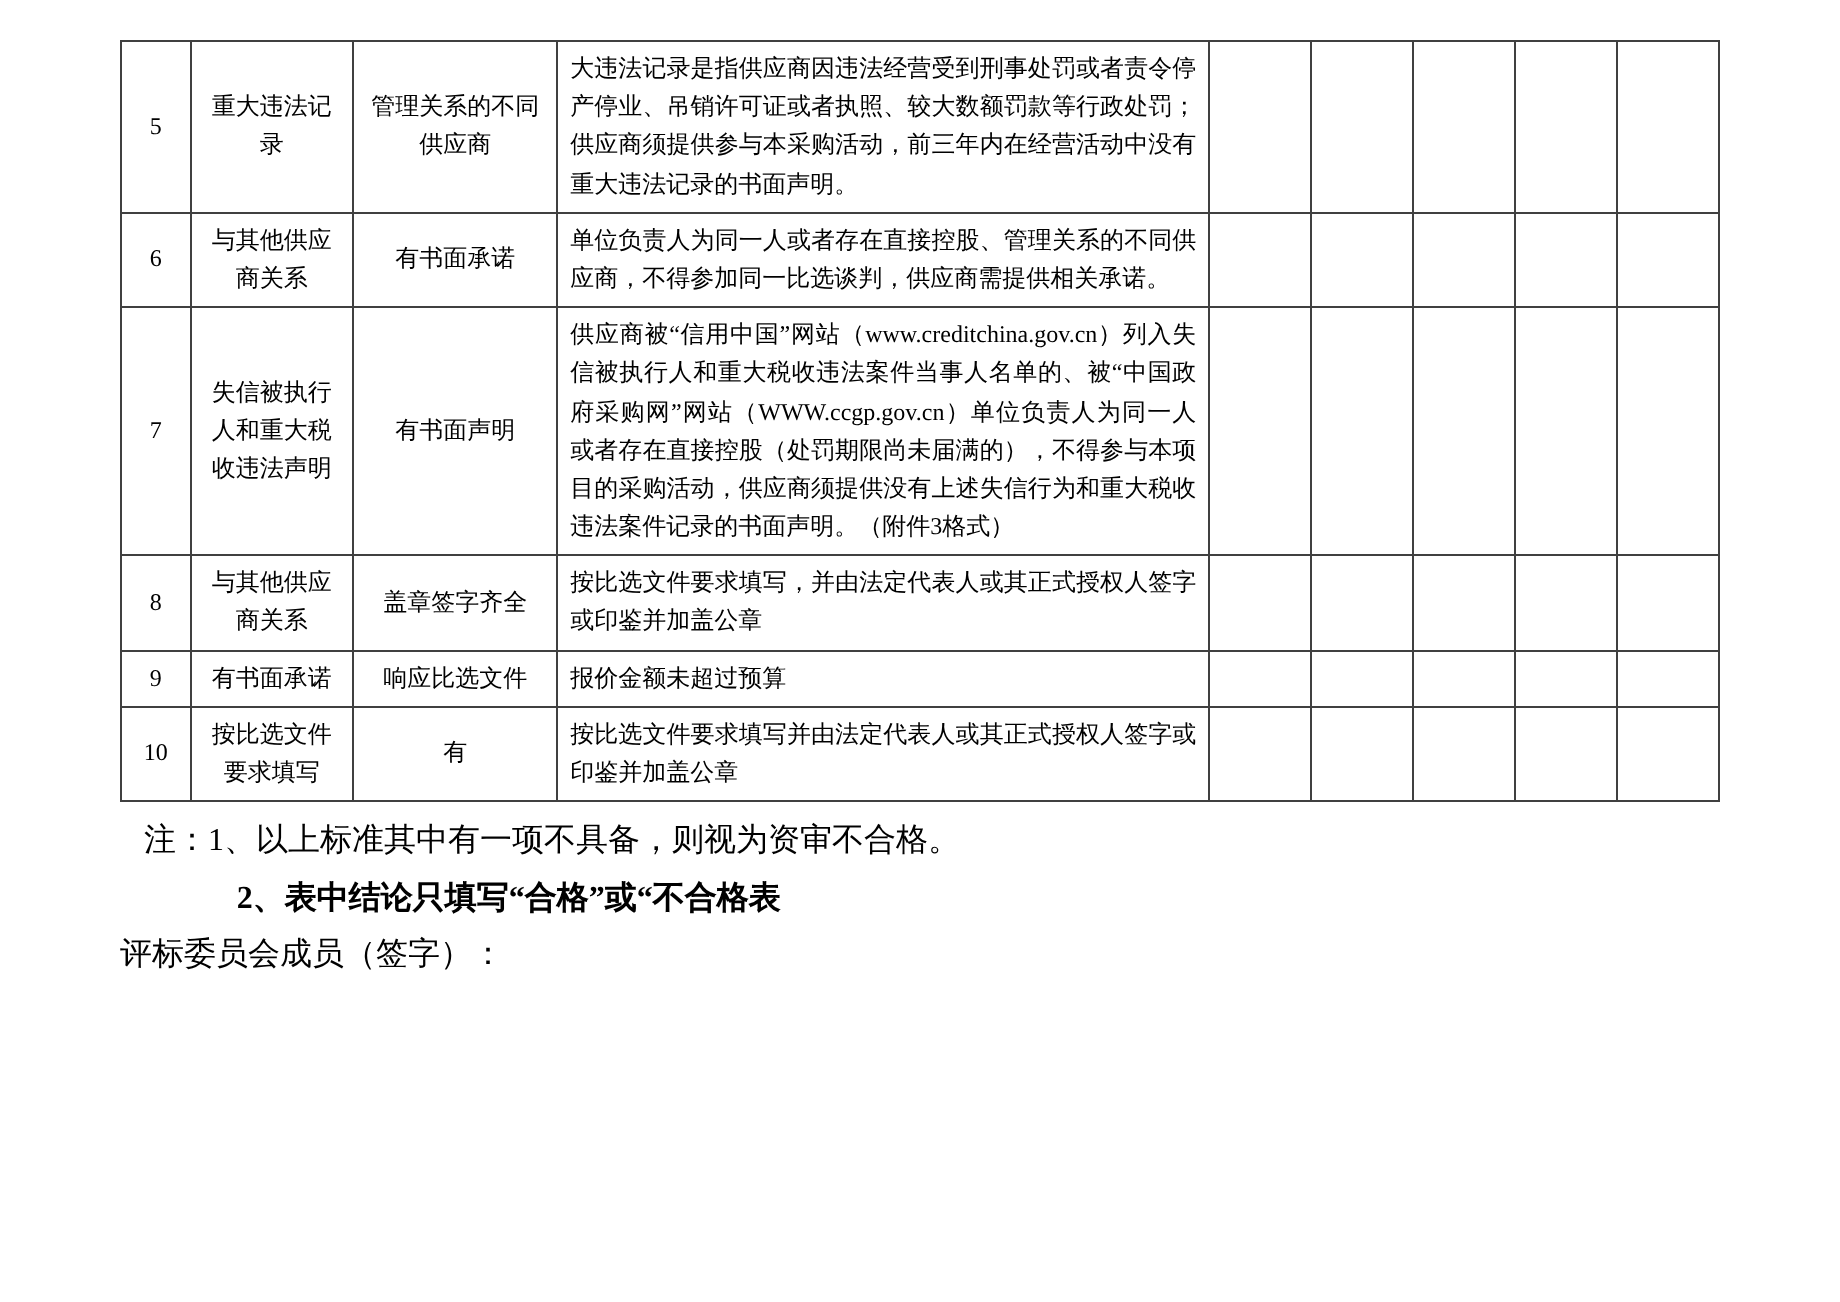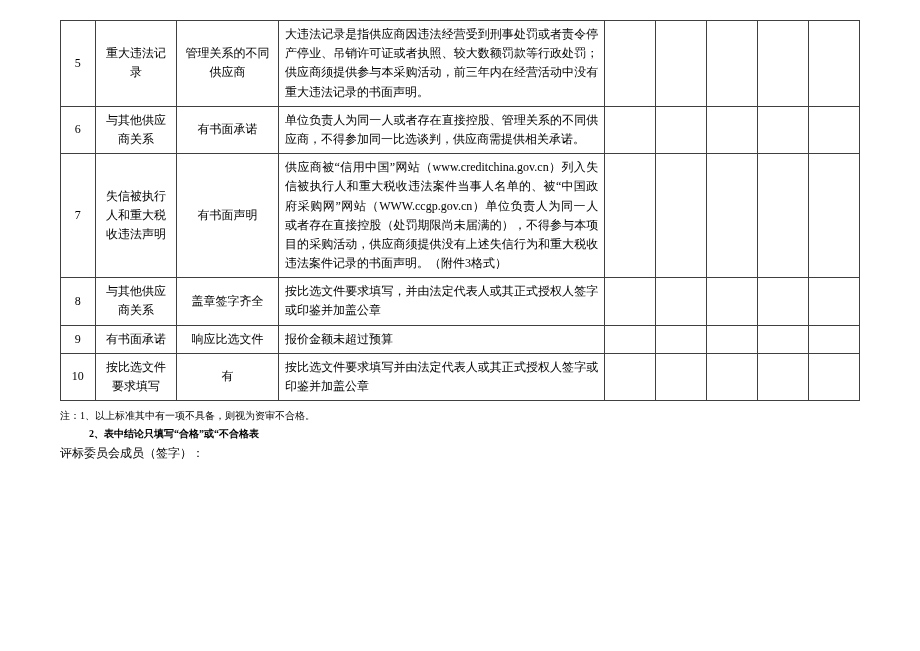--- a/index.html
+++ b/index.html
@@ -43,29 +43,30 @@
     }
     .col-desc {
       width: 320px;
     }
     .col-blank {
       width: 50px;
     }
     .notes {
       margin-top: 6px;
       line-height: 1.8;
-      font-size: 10px;
+      font-size: 16px;
+      margin-left: 12px;
     }
     .notes-indent {
       padding-left: 2.9em;
       font-weight: bold;
     }
     .sign {
       margin-top: 2px;
-      font-size: 12px;
+      font-size: 16px;
     }
   </style>
 </head>
 <body>
 
 <table>
   <colgroup>
     <col class="col-num">
     <col class="col-item">
     <col class="col-std">

